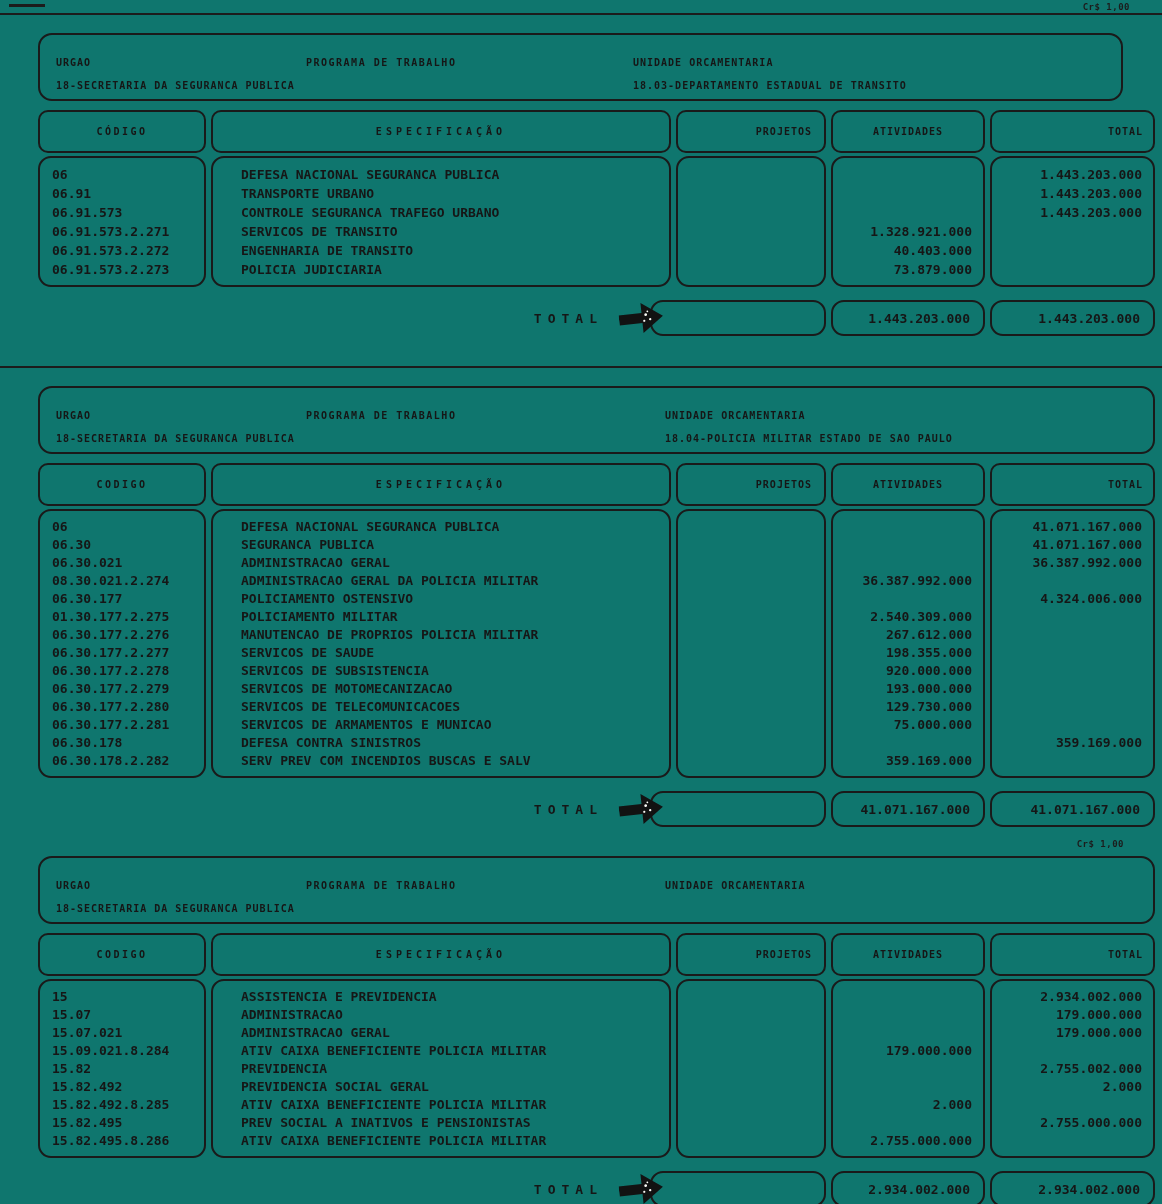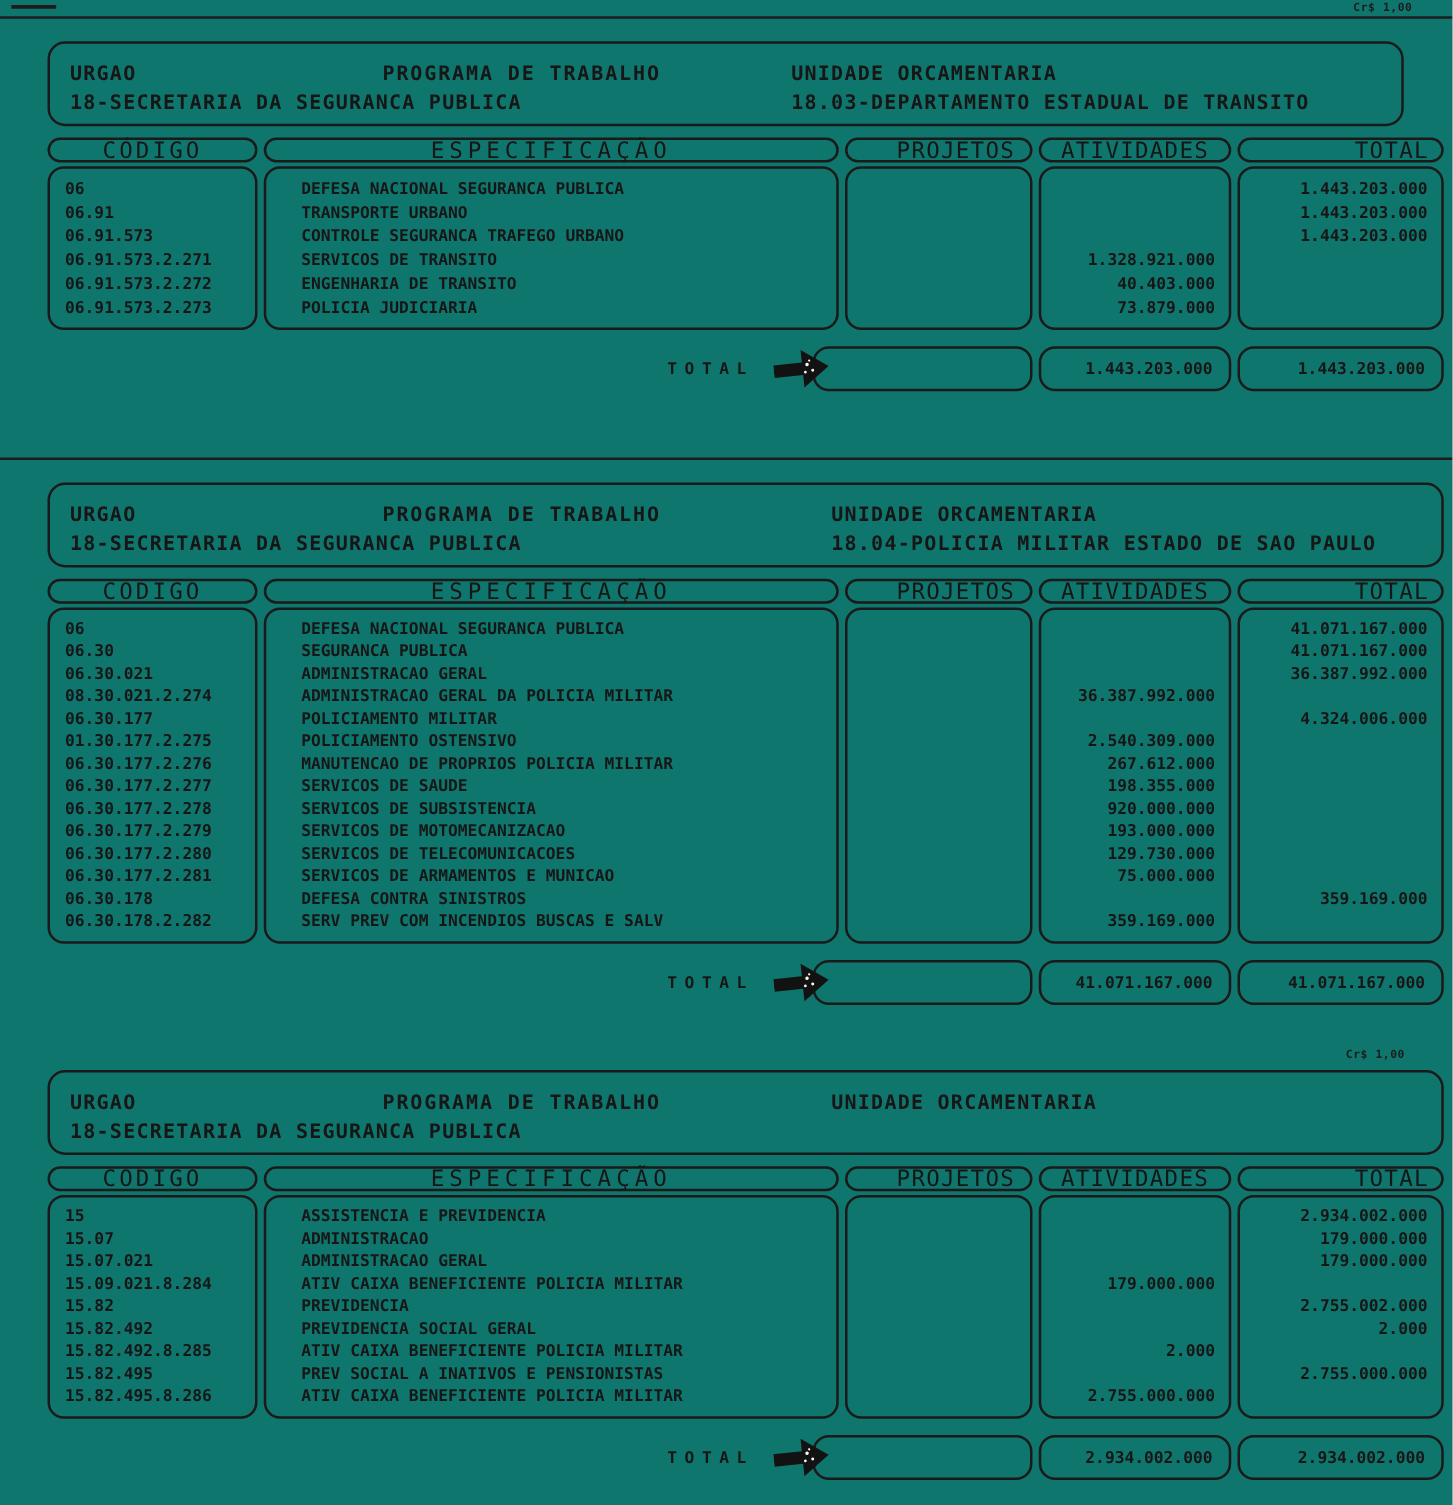--- a/index.html
+++ b/index.html
@@ -10,30 +10,30 @@
   .rule{position:absolute;left:0;width:100%;height:2px;background:#1c1c1c}
   .rule-top{top:13px}
   .rule-mid{top:366px}
   .cr-note{position:absolute;font-size:9px;font-weight:bold;letter-spacing:.5px;color:#1c1c1c}
   .cr-1{top:2px;right:32px}
   .cr-2{top:839px;right:38px}
   .section{position:absolute;left:38px;right:7px}
   .s1{top:33px}.s2{top:386px}.s3{top:856px}
   .org-box{border:2.5px solid #1a1a1a;border-radius:14px;height:68px;padding:10px 16px 8px 16px;
     display:grid;grid-template-columns:250px 1fr 472px;grid-template-rows:1fr 1fr;
-    font-size:16px;font-weight:bold;letter-spacing:1px;align-items:end}
+    font-size:10px;font-weight:bold;letter-spacing:1px;align-items:end}
   .s1 .org-box{margin-right:32px}
   .lbl-orgao{grid-column:1;grid-row:1}
   .ttl-programa{grid-column:2;grid-row:1;letter-spacing:1.5px}
   .lbl-unidade{grid-column:3;grid-row:1}
   .org-name{grid-column:1/3;grid-row:2}
   .unit-name{grid-column:3;grid-row:2}
   .tbl{display:grid;grid-template-columns:168px 460px 150px 154px 1fr;column-gap:5px;margin-top:9px}
-  .colhead{border:2.5px solid #1a1a1a;border-radius:10px;height:20px;margin-bottom:3px;
-    display:flex;align-items:center;justify-content:center;font-size:18px;font-weight:normal}
+  .colhead{border:2.5px solid #1a1a1a;border-radius:10px;height:43px;margin-bottom:3px;
+    display:flex;align-items:center;justify-content:center;font-size:10px;font-weight:bold}
   .colbody{border:2.5px solid #1a1a1a;border-radius:13px;padding:7px 0 6px 0}
   .row{height:19px;line-height:19px;font-size:13px;font-weight:bold;white-space:pre;overflow:hidden}
   .s2 .row{height:18px;line-height:18px}
   .s3 .row{height:18px;line-height:18px}
   .col-codigo .colhead{letter-spacing:2.5px}
   .col-espec .colhead{letter-spacing:4px}
   .col-projetos .colhead{justify-content:flex-end;padding-right:12px;letter-spacing:1px}
   .col-atividades .colhead{letter-spacing:1px}
   .col-total .colhead{justify-content:flex-end;padding-right:10px;letter-spacing:1px}
   .col-codigo .row{padding-left:12px}
@@ -167,22 +167,22 @@
             <div class="row">06.30.178.2.282</div>
           </div>
       </div>
       <div class="col col-espec">
         <div class="colhead">ESPECIFICAÇÃO</div>
         <div class="colbody">
             <div class="row">DEFESA NACIONAL SEGURANCA PUBLICA</div>
             <div class="row">SEGURANCA PUBLICA</div>
             <div class="row">ADMINISTRACAO GERAL</div>
             <div class="row">ADMINISTRACAO GERAL DA POLICIA MILITAR</div>
+            <div class="row">POLICIAMENTO OSTENSIVO</div>
             <div class="row">POLICIAMENTO MILITAR</div>
-            <div class="row">POLICIAMENTO OSTENSIVO</div>
             <div class="row">MANUTENCAO DE PROPRIOS POLICIA MILITAR</div>
             <div class="row">SERVICOS DE SAUDE</div>
             <div class="row">SERVICOS DE SUBSISTENCIA</div>
             <div class="row">SERVICOS DE MOTOMECANIZACAO</div>
             <div class="row">SERVICOS DE TELECOMUNICACOES</div>
             <div class="row">SERVICOS DE ARMAMENTOS E MUNICAO</div>
             <div class="row">DEFESA CONTRA SINISTROS</div>
             <div class="row">SERV PREV COM INCENDIOS BUSCAS E SALV</div>
           </div>
       </div>

